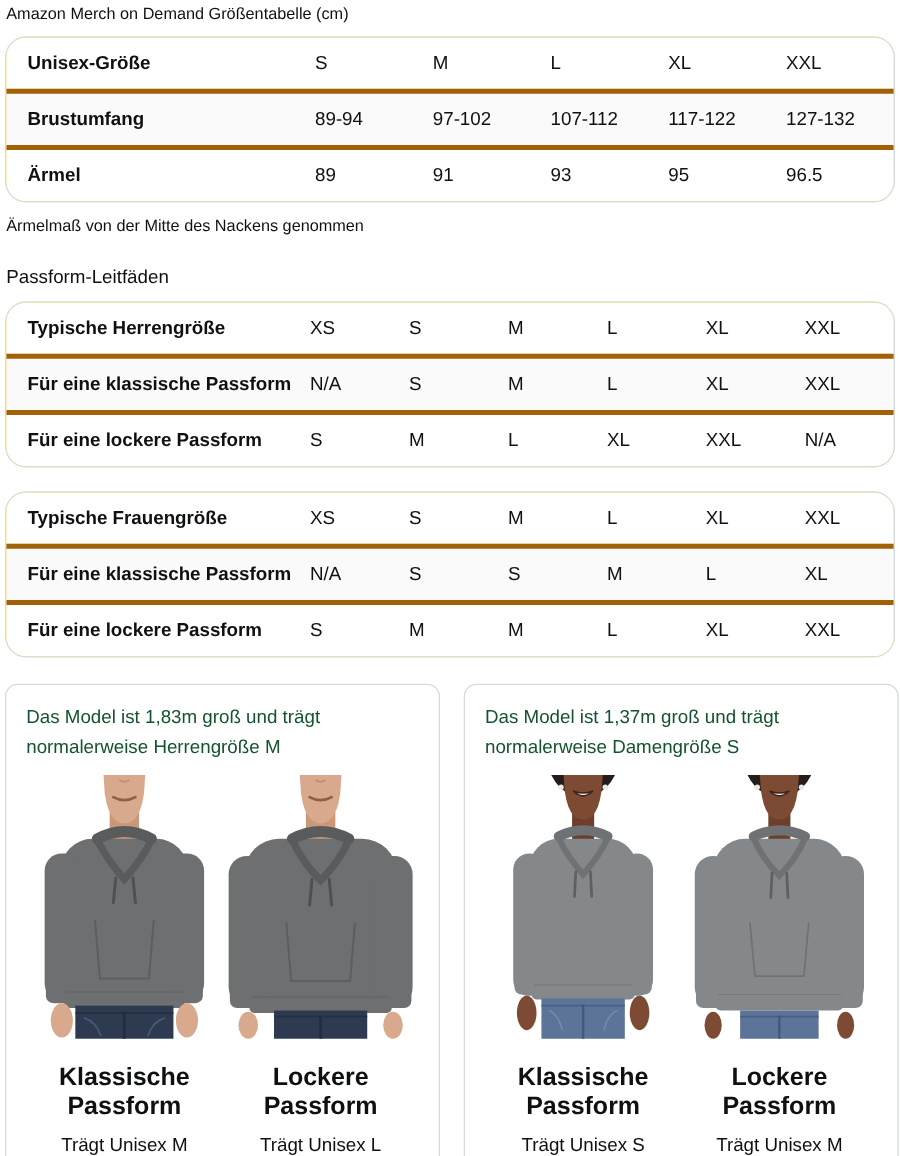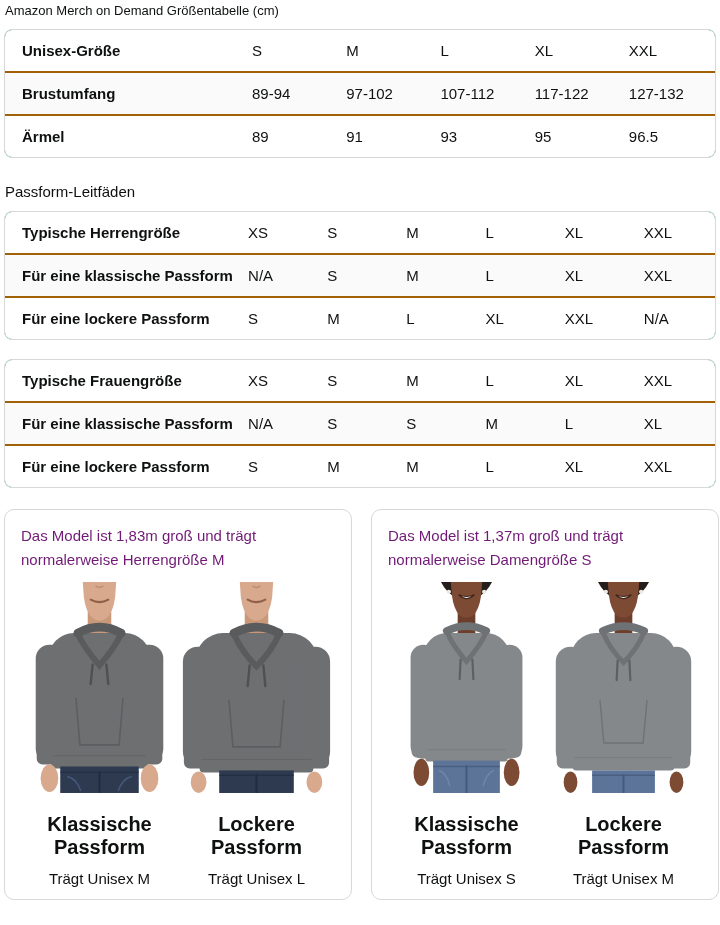--- a/index.html
+++ b/index.html
@@ -1,36 +1,36 @@
 <!DOCTYPE html>
 <html><head>
 <meta charset="utf-8">
 <style>
   html,body{margin:0;padding:0;background:#fff;}
   body{width:720px;height:925px;overflow:hidden;font-family:"Liberation Sans",sans-serif;color:#0f1111;}
   .page{padding:1px 4px 0 4px;}
   .title{font-size:13px;font-weight:400;margin:0;padding:2px 0 0 1px;color:#0f1111;}
-  .tbl{border:1px solid #d5d9d9;border-radius:8px;overflow:hidden;background:#0f766e;}
+  .tbl{border:1px solid #d5d9d9;border-radius:17px;overflow:hidden;background:#fde047;}
   .t1{margin-top:11px;}
   .t2{margin-top:11px;}
   .t3{margin-top:19px;}
   .tr{display:flex;align-items:center;height:41px;background:#fff;}
-  .tr + .tr{border-top:2px solid #a16207;}
+  .tr + .tr{border-top:4px solid #a16207;}
   .tr:nth-child(even){background:#fafafa;}
   .td{font-size:15px;color:#0f1111;padding-left:8px;white-space:nowrap;}
   .lbl{font-weight:700;padding-left:17px;}
   .t1 .lbl{width:34%;}
   .t1 .td:not(.lbl){width:13.2%;}
   .t2 .lbl,.t3 .lbl{width:33.8%;}
   .t2 .td:not(.lbl),.t3 .td:not(.lbl){width:11.03%;}
   .note{margin:11px 0 0 1px;font-size:13px;color:#0f1111;}
   .subtitle{margin:25px 0 0 1px;font-size:15px;font-weight:400;color:#0f1111;}
   .cards{display:flex;gap:19px;margin-top:21px;}
   .card{flex:1;border:1px solid #d5d9d9;border-radius:10px;background:#fff;padding:14px 16px 12px 16px;}
-  .caption{margin:0;font-size:15px;line-height:24px;color:#701a75;}
+  .caption{margin:0;font-size:15px;line-height:24px;color:#14532d;}
   .figs{display:flex;margin-top:8px;}
   .fig{flex:1;display:flex;flex-direction:column;align-items:center;margin:0;padding:0;}
   .model-svg{width:157px;height:215px;display:block;background:#fff;}
   .fit{font-weight:700;font-size:20px;margin-top:18px;text-align:center;}
   .size{font-size:15px;margin-top:11px;text-align:center;}
   
   .m-skin{fill:#d9a98d}.m-skin2{fill:#c99879}.m-hood{fill:#6d6f71}.m-jeans{fill:#2d3a50}
   .f-skin{fill:#7d4a33}.f-skin2{fill:#6d3f2b}.f-hood{fill:#85888b}.f-jeans{fill:#5d7499}
   .hair{fill:#241d19}
 </style>
@@ -61,20 +61,21 @@
     <div class="tr">
       <div class="td lbl">Ärmel</div>
       <div class="td">89</div>
       <div class="td">91</div>
       <div class="td">93</div>
       <div class="td">95</div>
       <div class="td">96.5</div>
     </div>
   </div>
 
+  <p class="note">Ärmelmaß von der Mitte des Nackens genommen</p>
 
   <h2 class="subtitle">Passform-Leitfäden</h2>
 
   <div class="tbl t2">
     <div class="tr">
       <div class="td lbl">Typische Herrengröße</div>
       <div class="td">XS</div>
       <div class="td">S</div>
       <div class="td">M</div>
       <div class="td">L</div>

